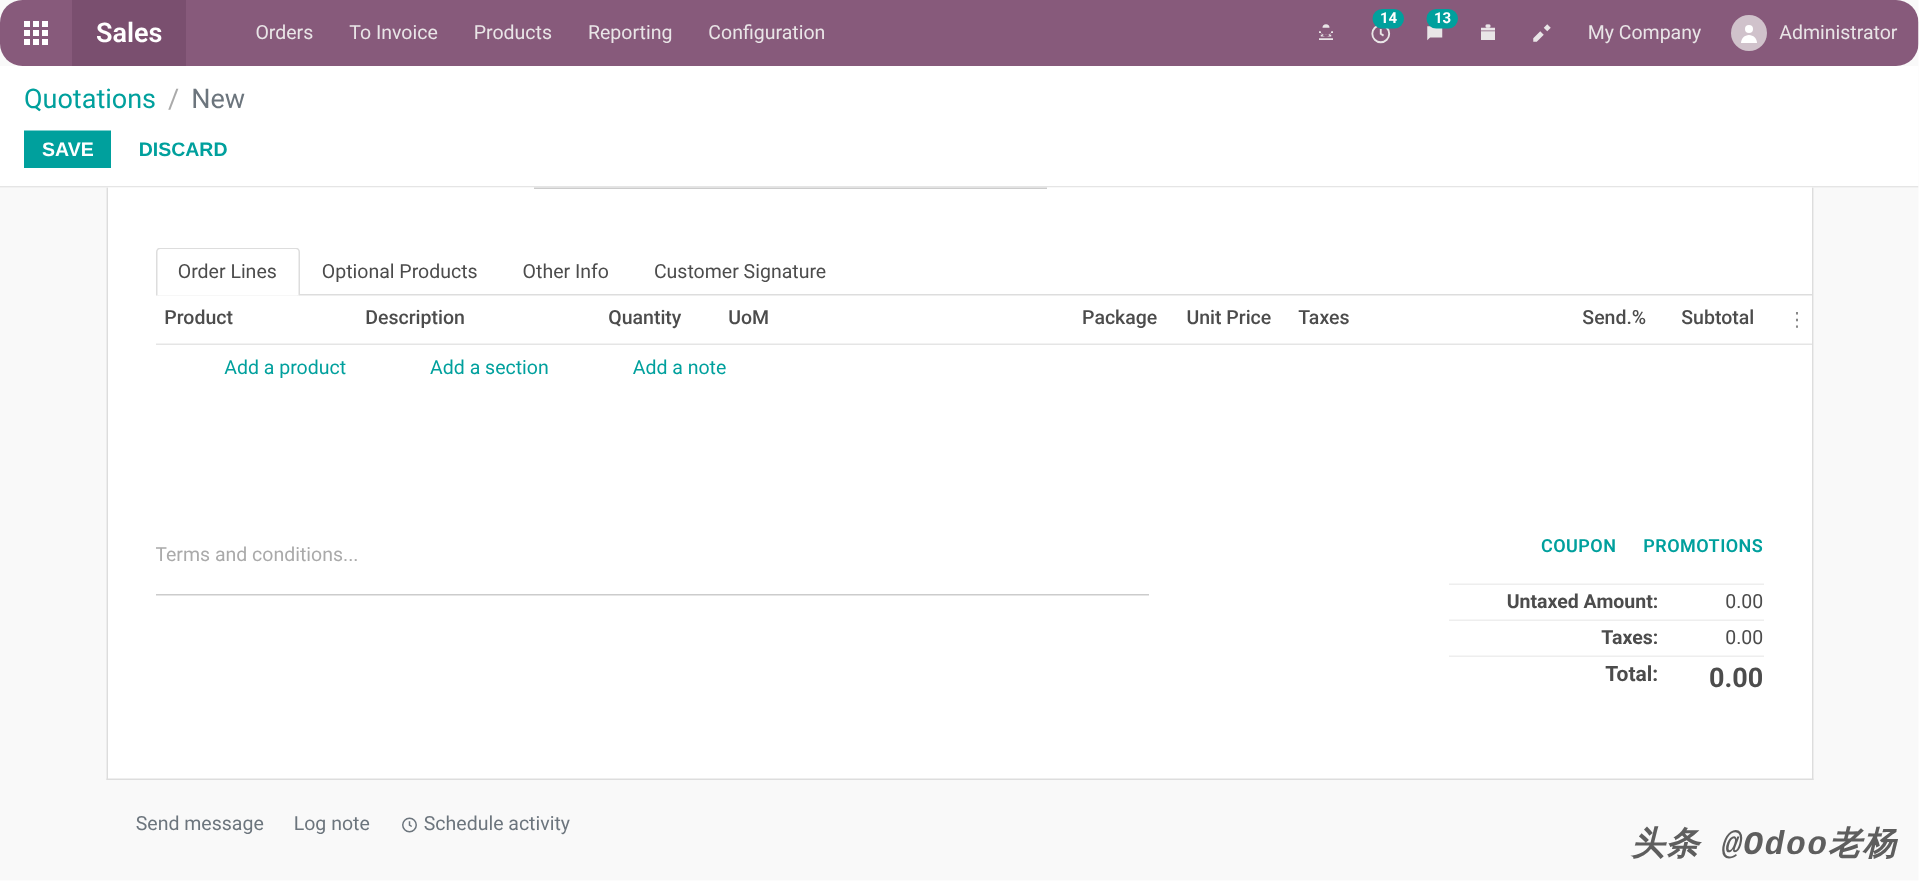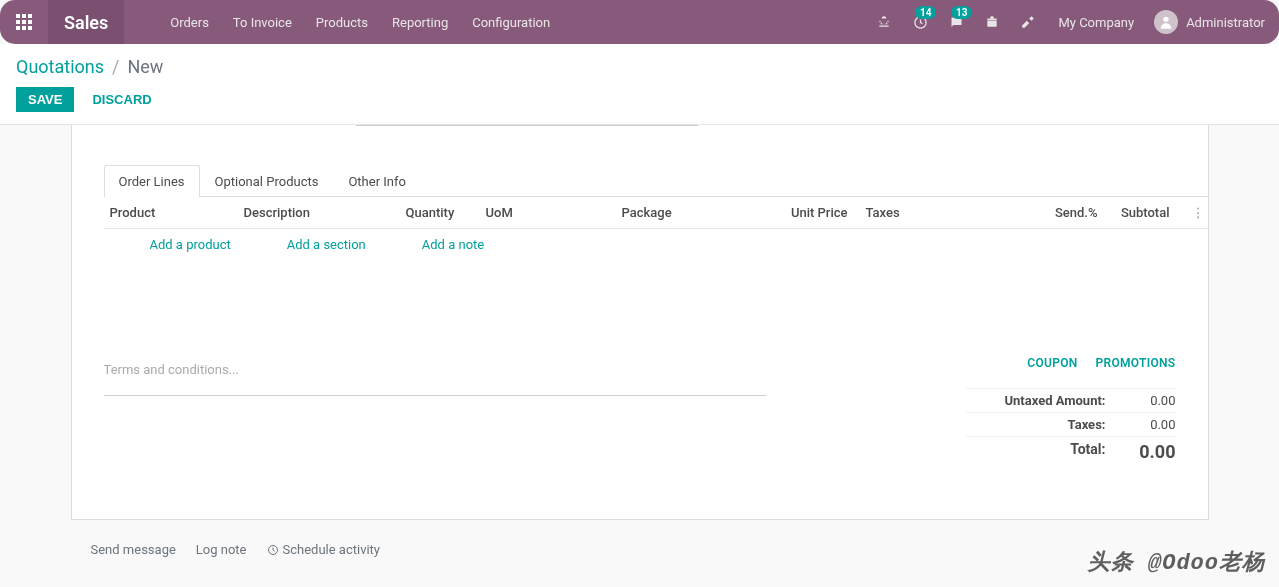--- a/index.html
+++ b/index.html
@@ -35,21 +35,21 @@
   .tab { padding: 8px 14px; border: 1px solid transparent; border-bottom: none; position: relative; top: 1px; color: #4c4c4c; cursor: pointer; font-size: 13px; }
   .tab.active { border-color: #ddd; background: #fff; border-radius: 3px 3px 0 0; color: #4c4c4c; }
   
   .ol-table { width: calc(100% - 32px); margin-left: 32px; }
   .ol-head { display: flex; padding: 8px 0 8px 6px; color: #4c4c4c; font-weight: 500; border-bottom: 1px solid #e5e5e5; font-size: 13px; }
   .ol-head > div { flex-shrink: 0; }
   .c-product { width: 134px; }
   .c-desc { width: 162px; }
   .c-qty { width: 80px; text-align: left; }
   .c-uom { width: 136px; }
-  .c-pkg { width: 150px; }
+  .c-pkg { width: 150px; text-align: right; }
   .c-unit { width: 76px; text-align: right; }
   .c-taxes { width: 150px; padding-left: 18px; }
   .c-disc { width: 100px; text-align: right; }
   .c-sub { flex: 1; text-align: right; padding-right: 22px; }
   .c-more { width: 16px; color: #888; }
   .ol-addrow { display: flex; gap: 16px; padding: 8px 0 8px 6px; }
   .ol-addrow a { color: #00a09d; text-decoration: none; cursor: pointer; font-size: 13px; margin-left: 40px; }
   
   .bottom-area { display: flex; margin-top: 96px; padding: 0 32px 0 32px; align-items: flex-start; }
   .terms { flex: 1; }
@@ -153,20 +153,21 @@
 </div>
 
 <div class="sheet-bg">
   <div class="sheet">
     <div class="field-line"></div>
 
     <div class="tabs">
       <div class="tab active">Order Lines</div>
       <div class="tab">Optional Products</div>
       <div class="tab">Other Info</div>
+      <div class="tab">Customer Signature</div>
     </div>
 
     <div class="ol-table">
       <div class="ol-head">
         <div class="c-product">Product</div>
         <div class="c-desc">Description</div>
         <div class="c-qty">Quantity</div>
         <div class="c-uom">UoM</div>
         <div class="c-pkg">Package</div>
         <div class="c-unit">Unit Price</div>

